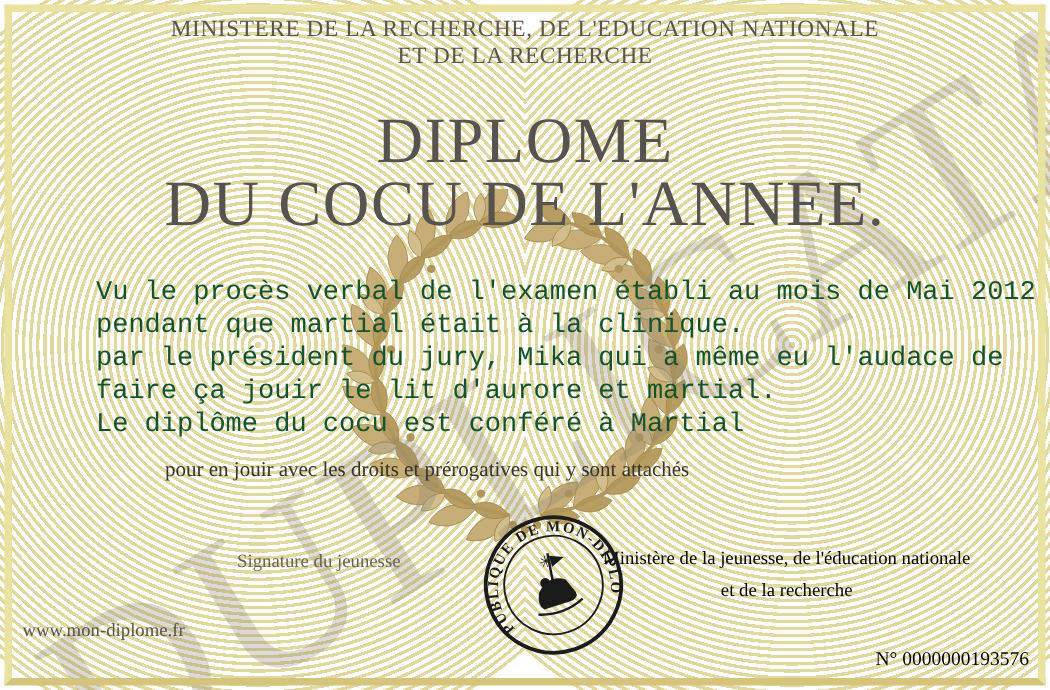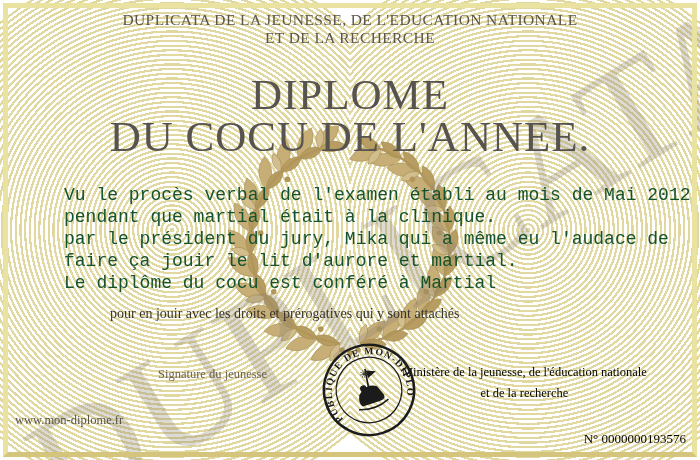--- a/index.html
+++ b/index.html
@@ -125,21 +125,21 @@
       <path d="M0 0 C 5.2 -7, 5.2 -14, 0 -20 C -5.2 -14, -5.2 -7, 0 0 Z" transform="translate(190.90169943749476 22.89434837048465) rotate(-140)" fill="#d2bd8c" stroke="#9d8447" stroke-width="0.5"></path>
       <polyline points="170.5,217.5 192.6,212.6 213.0,202.8 230.7,188.7 244.8,171.0 254.6,150.6 259.5,128.5 259.3,105.8 254.0,83.8 243.9,63.5 229.5,46.1 211.5,32.3 190.9,22.9" fill="none" stroke="#b0965a" stroke-width="2.4"></polyline>
       <circle cx="152" cy="224" r="2.8" fill="#b0965a"></circle>
       <circle cx="160" cy="227" r="2.8" fill="#b0965a"></circle>
       <circle cx="168" cy="224" r="2.8" fill="#b0965a"></circle>
     </svg>
 
   <div class="watermark">DUPLICATA</div>
 
   <div class="txt header">
-    <div>DUPLICATA DE LA JEUNESSE, DE L'EDUCATION NATIONALE</div>
+    <div>MINISTERE DE LA RECHERCHE, DE L'EDUCATION NATIONALE</div>
     <div>ET DE LA RECHERCHE</div>
   </div>
 
   <div class="txt title">
     <div>DIPLOME</div>
     <div>DU COCU DE L'ANNEE.</div>
   </div>
 
   <div class="txt body-text">
     <div>Vu le procès verbal de l'examen établi au mois de Mai 2012 pendant que martial était à la clinique.</div>

